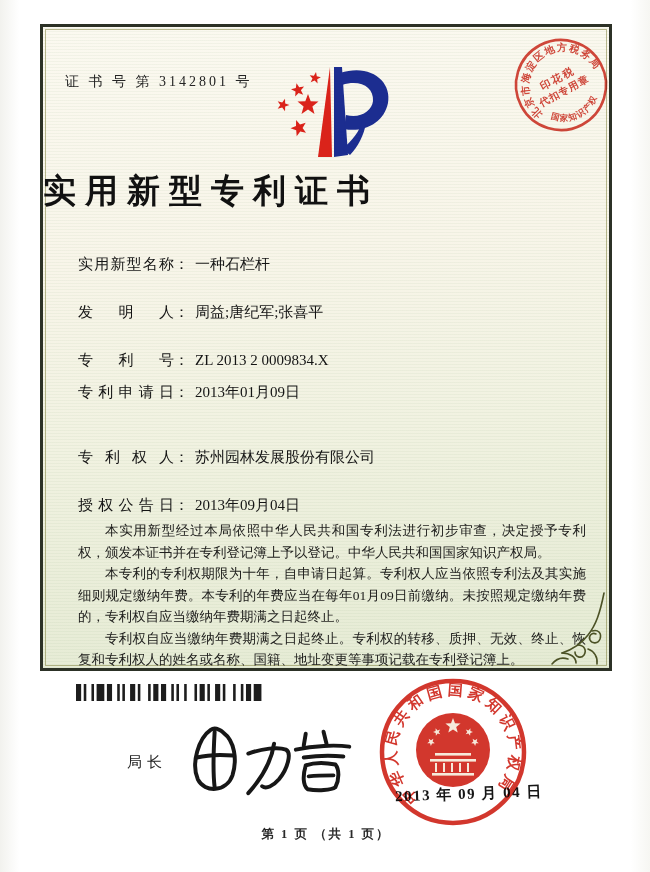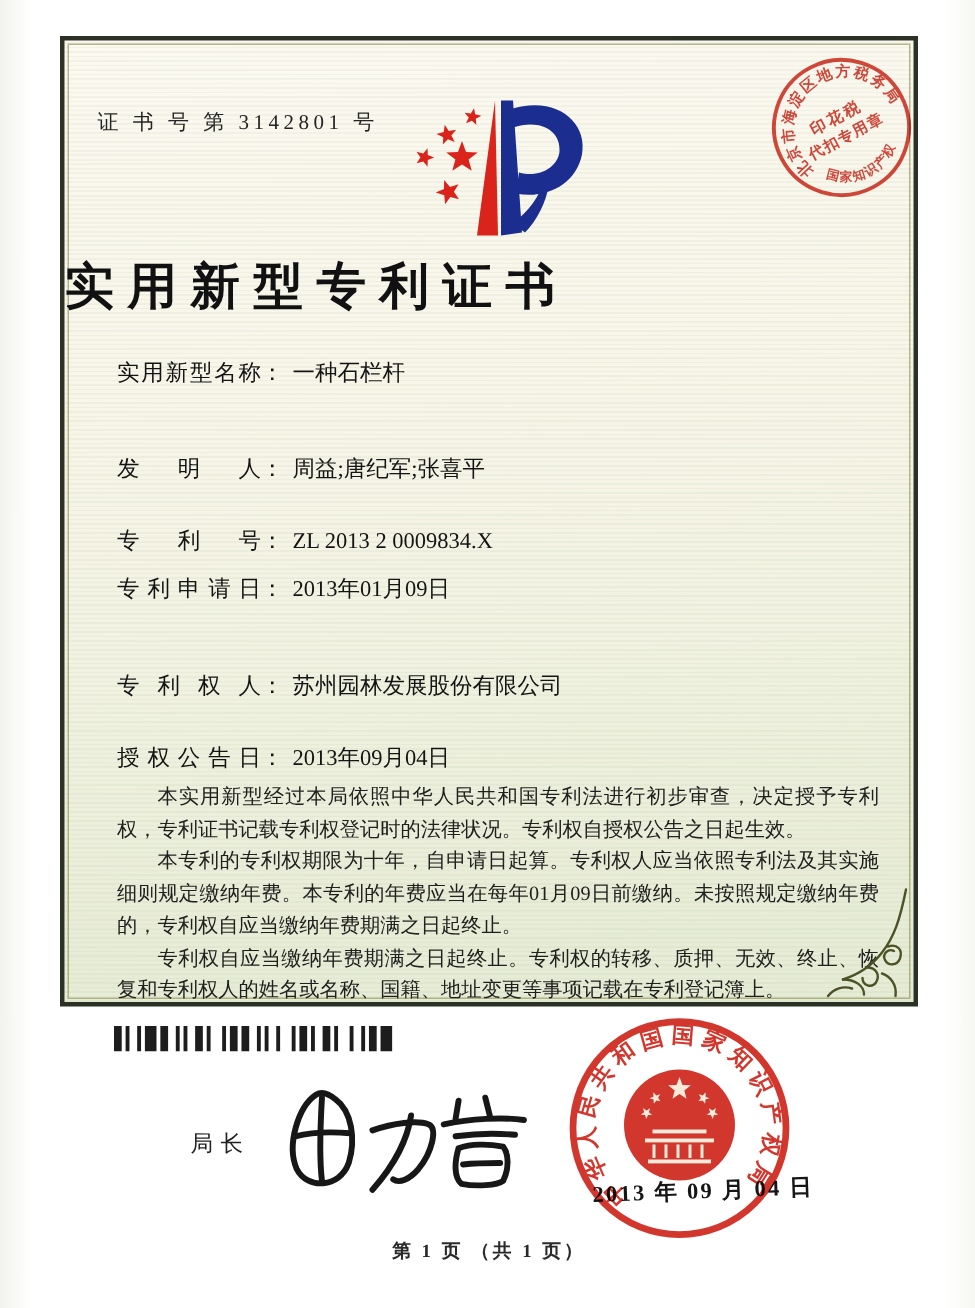--- a/index.html
+++ b/index.html
@@ -57,41 +57,41 @@
         <polygon points="28.1,59.0 32.0,63.6 37.7,61.8 34.6,66.9 38.0,71.8 32.2,70.4 28.7,75.2 28.2,69.2 22.5,67.3 28.0,65.0"></polygon>
       </g>
     <polygon points="62,6 50,96 64,96" fill="#da231a"></polygon>
     <polygon points="66,6 66,96 80,94 74,6" fill="#1c2d90"></polygon>
     <path d="M72,12 C102,2 124,20 120,42 C116,62 96,72 76,68 L78,54 C92,58 104,50 105,40 C106,26 92,18 74,24 Z" fill="#1c2d90"></path>
     <path d="M98,62 C96,74 90,86 82,94 L74,88 C84,80 92,70 94,60 Z" fill="#1c2d90"></path>
   </svg>
 
   <div class="title">实用新型专利证书</div>
 
-  <div class="field" style="top:212px">
+  <div class="field" style="top:228px">
     <span class="f-label">实用新型名称</span><span class="f-colon">：</span><span>一种石栏杆</span>
   </div>
   <div class="field" style="top:276px">
     <span class="f-label">发明人</span><span class="f-colon">：</span><span>周益;唐纪军;张喜平</span>
   </div>
   <div class="field" style="top:324px">
     <span class="f-label">专利号</span><span class="f-colon">：</span><span>ZL 2013 2 0009834.X</span>
   </div>
   <div class="field" style="top:356px">
     <span class="f-label">专利申请日</span><span class="f-colon">：</span><span>2013年01月09日</span>
   </div>
   <div class="field" style="top:421px">
     <span class="f-label">专利权人</span><span class="f-colon">：</span><span>苏州园林发展股份有限公司</span>
   </div>
   <div class="field" style="top:469px">
     <span class="f-label">授权公告日</span><span class="f-colon">：</span><span>2013年09月04日</span>
   </div>
 
   <div class="paras">
-    <p>本实用新型经过本局依照中华人民共和国专利法进行初步审查，决定授予专利权，专利证书记载专利权登记时的法律状况。专利权自授权公告之日起生效。</p>
+    <p>本实用新型经过本局依照中华人民共和国专利法进行初步审查，决定授予专利权，颁发本证书并在专利登记簿上予以登记。中华人民共和国国家知识产权局。</p>
     <p>本专利的专利权期限为十年，自申请日起算。专利权人应当依照专利法及其实施细则规定缴纳年费。本专利的年费应当在每年01月09日前缴纳。未按照规定缴纳年费的，专利权自应当缴纳年费期满之日起终止。</p>
     <p>专利权自应当缴纳年费期满之日起终止。专利权的转移、质押、无效、终止、恢复和专利权人的姓名或名称、国籍、地址变更等事项记载在专利登记簿上。</p>
   </div>
 
   <svg class="barcode" id="barcode-svg" viewBox="0 0 73 17" preserveAspectRatio="none">
       <rect x="0" y="0" width="2" height="17" fill="#1d1d1d"></rect>
       <rect x="3" y="0" width="1" height="17" fill="#1d1d1d"></rect>
       <rect x="6" y="0" width="1" height="17" fill="#1d1d1d"></rect>
       <rect x="8" y="0" width="3" height="17" fill="#1d1d1d"></rect>
       <rect x="12" y="0" width="2" height="17" fill="#1d1d1d"></rect>

